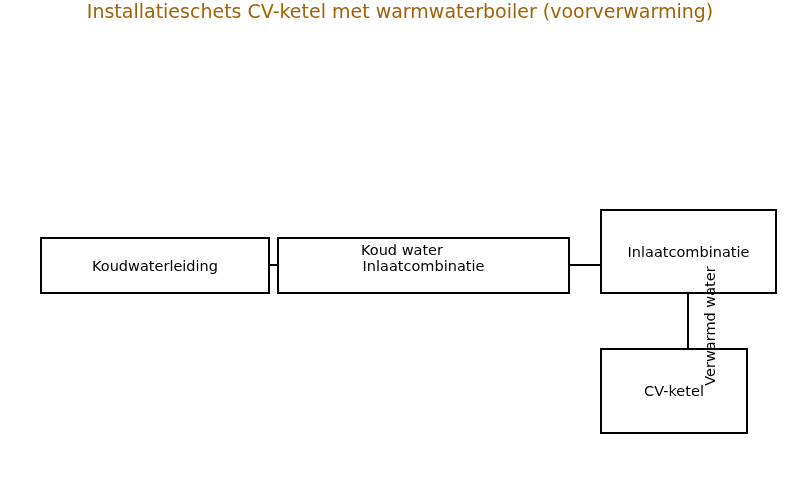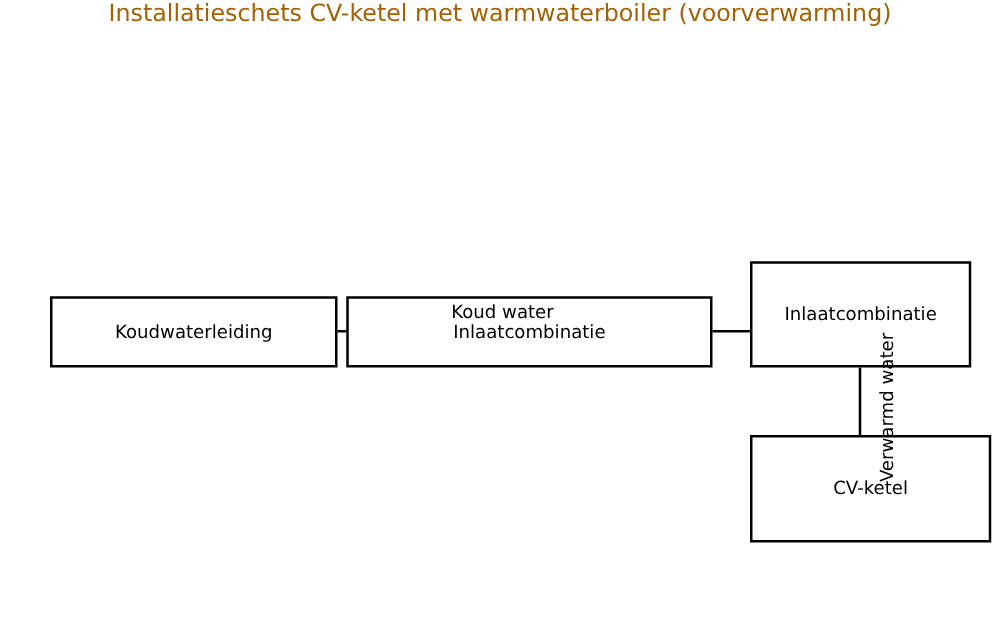--- a/index.html
+++ b/index.html
@@ -37,21 +37,21 @@
     align-items: center;
     justify-content: center;
     text-align: center;
     font-size: 14.5px;
     line-height: 16px;
     z-index: 2;
   }
   #box-koudwaterleiding { left: 40px;  top: 237px; width: 230px; height: 57px; }
   #box-inlaatcombinatie { left: 277px; top: 237px; width: 293px; height: 57px; }
   #box-warmwaterboiler  { left: 600px; top: 209px; width: 177px; height: 85px; }
-  #box-cv-ketel         { left: 600px; top: 348px; width: 193px; height: 86px; }
+  #box-cv-ketel         { left: 600px; top: 348px; width: 148px; height: 86px; }
   .connector {
     position: absolute;
     background: #000000;
     z-index: 1;
   }
   #conn-koud-inlaat { left: 238px; top: 264px; width: 40px; height: 2px; }
   #conn-inlaat-warm { left: 519px; top: 264px; width: 82px; height: 2px; }
   #conn-warm-cv     { left: 687px; top: 293px; width: 2px;  height: 56px; }
   .edge-label {
     position: absolute;

